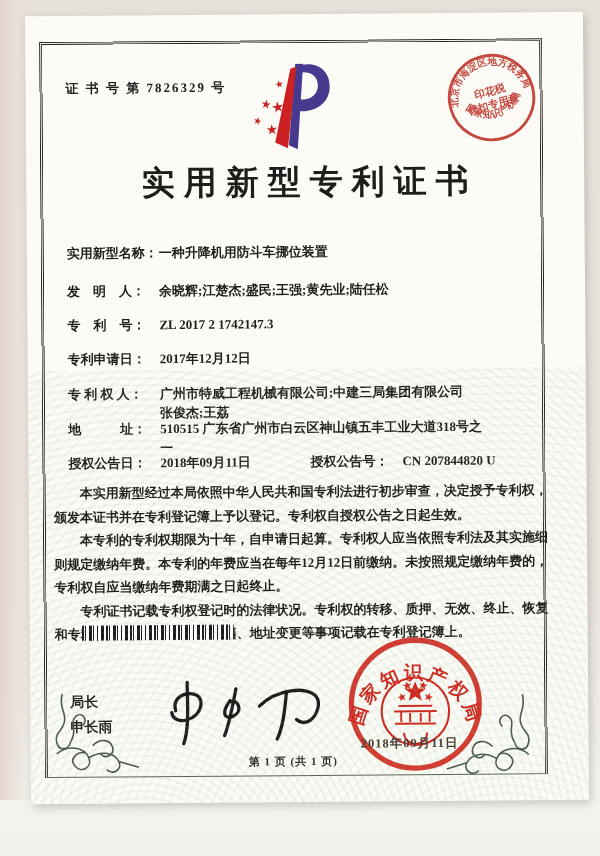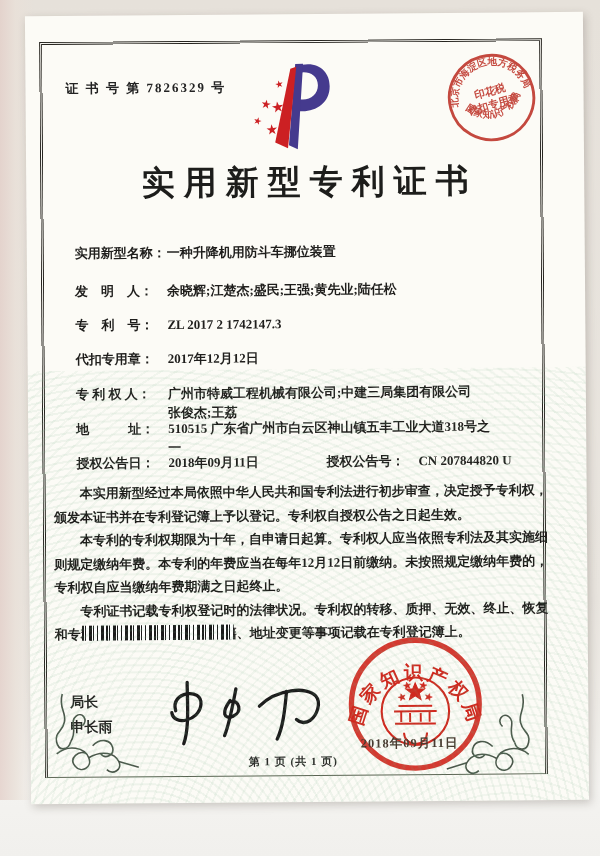--- a/index.html
+++ b/index.html
@@ -23,21 +23,21 @@
   .frame{
     position:absolute;left:14px;top:26px;width:497px;height:732px;
     border:3px double #26241f;border-bottom:1px solid #5a6352;
   }
   .cert-no{position:absolute;left:40px;top:64px;font-size:13px;font-weight:700;color:#232323;letter-spacing:2px;}
   .logo{position:absolute;left:220px;top:42px;width:90px;height:98px;}
   .title{position:absolute;left:0;top:146px;width:100%;text-align:center;
     font-size:33px;font-weight:700;color:#1d1d1b;letter-spacing:9px;text-indent:9px;}
   .row{position:absolute;left:40px;width:478px;display:flex;align-items:flex-start;
     font-size:13px;font-weight:700;color:#1f1e1c;line-height:19px;}
-  .row .lbl{flex:0 0 92px;white-space:pre;margin-left:8px;}
+  .row .lbl{flex:0 0 92px;white-space:pre;}
   .row .val{flex:1;}
   .row .val2w{flex:0 0 150px;}
   .r-name{top:228px}.r-inv{top:266px}.r-pat{top:300px}.r-file{top:334px}
   .r-holder{top:369px}.r-addr{top:404px}.r-grant{top:438px}
   .body-text{position:absolute;left:25px;top:466px;width:494px;
     font-size:13px;line-height:23.5px;color:#1c1b19;font-weight:600;}
   .body-text p{margin:0;text-indent:2em;}
   .barcode{position:absolute;left:52px;top:610px;width:152px;height:15px;
     background:repeating-linear-gradient(90deg,
       #1a1a1a 0 2px,#fff 2px 3px,#1a1a1a 3px 4px,#fff 4px 7px,
@@ -101,21 +101,21 @@
   </div>
   <div class="row r-inv">
     <span class="lbl">发　明　人：</span>
     <span class="val">余晓辉;江楚杰;盛民;王强;黄先业;陆任松</span>
   </div>
   <div class="row r-pat">
     <span class="lbl">专　利　号：</span>
     <span class="val">ZL 2017 2 1742147.3</span>
   </div>
   <div class="row r-file">
-    <span class="lbl">代扣专用章：</span>
+    <span class="lbl">专利申请日：</span>
     <span class="val">2017年12月12日</span>
   </div>
   <div class="row r-holder">
     <span class="lbl">专 利 权 人：</span>
     <span class="val">
       <span>广州市特威工程机械有限公司;中建三局集团有限公司</span><br>
       <span>张俊杰;王荔</span>
     </span>
   </div>
   <div class="row r-addr">

